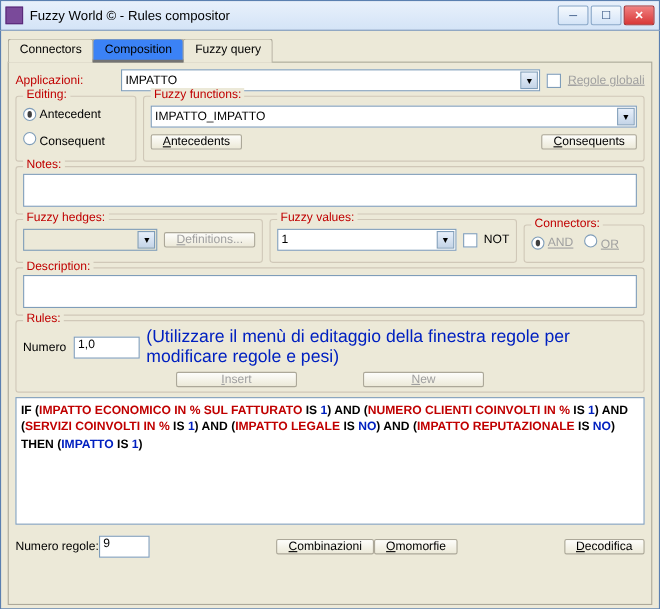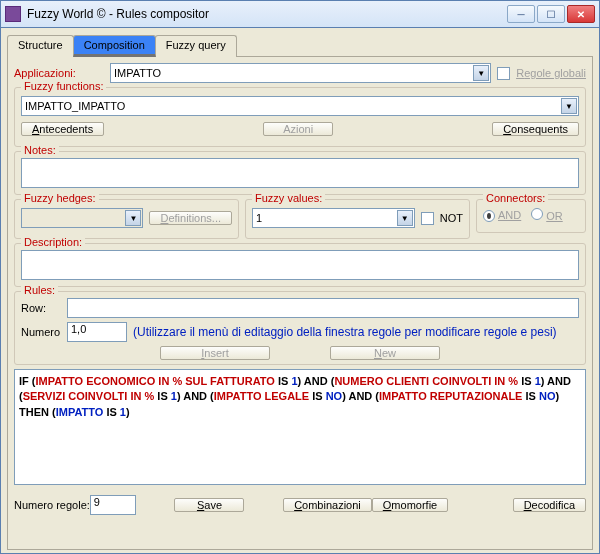--- a/index.html
+++ b/index.html
@@ -39,82 +39,86 @@
 
 .radio { width: 12px; height: 12px; border: 1px solid #7f9db9; border-radius: 50%; background: #fff; display: inline-flex; align-items: center; justify-content: center; margin-right: 3px; }
 .radio.sel::after { content: ''; width: 6px; height: 6px; background: #404040; border-radius: 50%; }
 
 .rule-box { border: 1px solid #7f9db9; background: #fff; height: 116px; padding: 4px; line-height: 1.4; font-weight: bold; overflow: auto; }
 .rb-black { color: #000; }
 .rb-red { color: #c00000; }
 .rb-blue { color: #0020c0; }
 
 .input-sm { width: 60px; }
-.hint { color: #0020c0; font-size: 12px; }
+.hint { color: #0020c0; font-size: 16px; }
 .col { display: flex; flex-direction: column; }
 </style>
 </head>
 <body>
 
 <div class="titlebar">
   <div class="app-icon"></div>
   <div class="title">Fuzzy World © - Rules compositor</div>
   <div class="win-btns">
     <div class="win-btn">─</div>
     <div class="win-btn">☐</div>
     <div class="win-btn close">✕</div>
   </div>
 </div>
 
 <div class="client">
   <div class="tabs">
-    <div class="tab">Structure</div>
+    <div class="tab">Connectors</div>
     <div class="tab active">Composition</div>
     <div class="tab">Fuzzy query</div>
   </div>
 
   <div class="tab-panel">
 
     <div class="row">
       <span class="lbl" style="width:90px">Applicazioni:</span>
       <div class="sel" style="flex:1">
         <span>IMPATTO</span>
         <div class="arrow">▼</div>
       </div>
       <div class="chk"></div>
       <span class="link-dis"><u>R</u>egole globali</span>
     </div>
 
     <div class="row" style="align-items:stretch; gap:6px;">
+      <div class="grp" style="width:110px; margin-bottom:0;">
+        <span class="grp-title">Editing:</span>
+        <div class="col" style="gap:10px; padding-top:4px;">
+          <label><span class="radio sel"></span><span>Antecedent</span></label>
+          <label><span class="radio"></span><span>Consequent</span></label>
+        </div>
+      </div>
       <div class="grp" style="flex:1; margin-bottom:0;">
         <span class="grp-title">Fuzzy functions:</span>
         <div class="sel" style="margin-top:2px;">
           <span>IMPATTO_IMPATTO</span>
           <div class="arrow">▼</div>
         </div>
         <div class="row" style="margin-top:6px; gap:0; justify-content:space-between;">
           <div class="btn">
               <span><u>A</u>ntecedents</span>
-            </div>
-          <div class="btn dis">
-              <span>Azioni</span>
             </div>
           <div class="btn">
               <span><u>C</u>onsequents</span>
             </div>
         </div>
       </div>
     </div>
 
     <div class="grp" style="margin-top:4px;">
       <span class="grp-title">Notes:</span>
       <div class="txt-multi"></div>
     </div>
 
-    <div class="row" style="align-items:flex-start; gap:6px;">
+    <div class="row" style="align-items:flex-end; gap:6px;">
       <div class="grp" style="flex:1.2; margin-bottom:0;">
         <span class="grp-title">Fuzzy hedges:</span>
         <div class="row" style="margin-top:2px;">
           <div class="sel" style="flex:1; background:#ece9d8;">
             <div class="arrow">▼</div>
           </div>
           <div class="btn dis" style="min-width:70px;">
               <span><u>D</u>efinitions...</span>
             </div>
         </div>
@@ -140,47 +144,40 @@
     </div>
 
     <div class="grp">
       <span class="grp-title">Description:</span>
       <div class="txt-multi"></div>
     </div>
 
     <div class="grp" style="padding-bottom:0;">
       <span class="grp-title">Rules:</span>
       <div class="row">
-        <span class="lbl-black" style="width:40px">Row:</span>
-        <div class="txt" style="flex:1;"></div>
-      </div>
-      <div class="row">
         <span class="lbl-black" style="width:40px">Numero</span>
         <div class="txt input-sm">1,0</div>
         <span class="hint" style="flex:1">(Utilizzare il menù di editaggio della finestra regole per modificare regole e pesi)</span>
       </div>
       <div class="row" style="justify-content:center; gap:60px;">
         <div class="btn dis" style="min-width:110px;">
             <span><u>I</u>nsert</span>
           </div>
         <div class="btn dis" style="min-width:110px;">
             <span><u>N</u>ew</span>
           </div>
       </div>
     </div>
 
     <div class="rule-box" id="rule-box"><span class="rb-black">IF (</span><span class="rb-red">IMPATTO ECONOMICO IN % SUL FATTURATO</span><span class="rb-black"> IS </span><span class="rb-blue">1</span><span class="rb-black">) AND (</span><span class="rb-red">NUMERO CLIENTI COINVOLTI IN %</span><span class="rb-black"> IS </span><span class="rb-blue">1</span><span class="rb-black">) AND (</span><span class="rb-red">SERVIZI COINVOLTI IN %</span><span class="rb-black"> IS </span><span class="rb-blue">1</span><span class="rb-black">) AND (</span><span class="rb-red">IMPATTO LEGALE</span><span class="rb-black"> IS </span><span class="rb-blue">NO</span><span class="rb-black">) AND (</span><span class="rb-red">IMPATTO REPUTAZIONALE</span><span class="rb-black"> IS </span><span class="rb-blue">NO</span><span class="rb-black">) THEN (</span><span class="rb-blue">IMPATTO</span><span class="rb-black"> IS </span><span class="rb-blue">1</span><span class="rb-black">)</span></div>
 
     <div class="row" style="margin-top:10px; gap:0;">
       <span class="lbl-black">Numero regole:</span>
       <div class="txt" style="width:46px;">9</div>
       <div style="flex:0.3"></div>
-      <div class="btn">
-          <span><u>S</u>ave</span>
-        </div>
       <div style="flex:0.3"></div>
       <div class="btn">
           <span><u>C</u>ombinazioni</span>
         </div>
       <div class="btn">
           <span><u>O</u>momorfie</span>
         </div>
       <div style="flex:0.5"></div>
       <div class="btn">
           <span><u>D</u>ecodifica</span>

